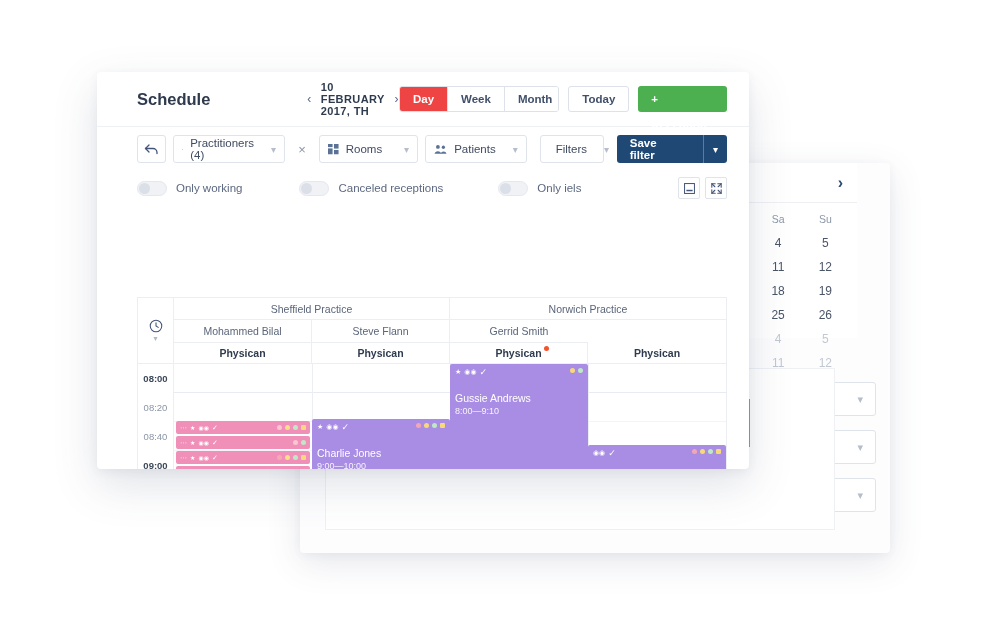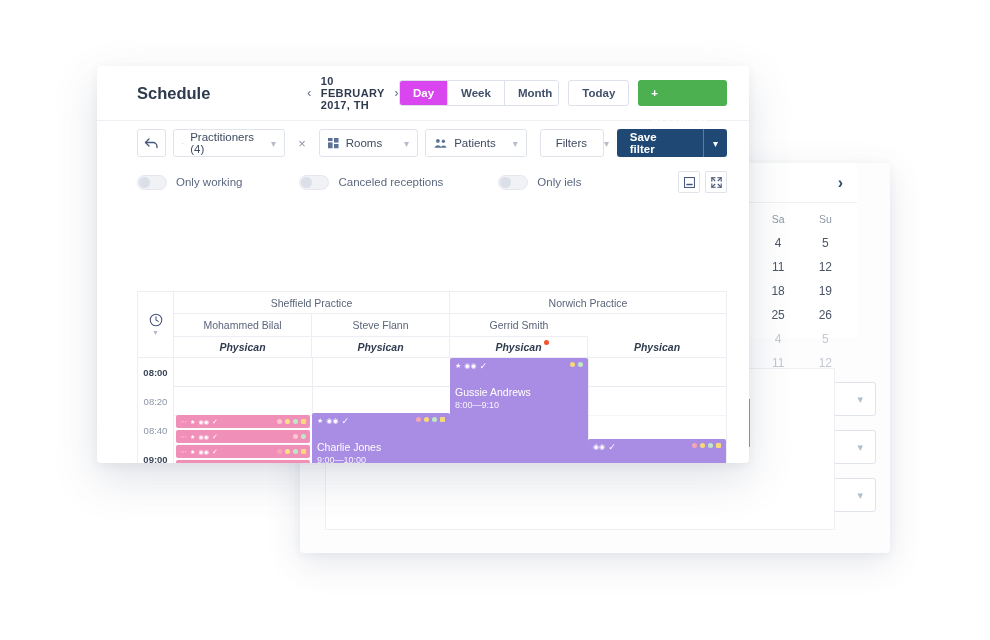--- a/index.html
+++ b/index.html
@@ -62,21 +62,21 @@
   .bp-select {
     height: 34px; border: 1px solid #dfe3ea; border-radius: 3px;
     background: #fff; display: flex; align-items: center;
     justify-content: space-between; padding: 0 12px; margin-bottom: 14px;
     font-size: 12.5px; color: #47536a;
   }
   .bp-select .cv { color: #b6bdcb; font-size: 11px; }
 
   
   .front-panel {
-    position: absolute; left: 97px; top: 66px;
+    position: absolute; left: 97px; top: 72px;
     width: 652px; height: 397px;
     background: #ffffff; border-radius: 4px;
     box-shadow: 0 16px 44px rgba(70,82,115,0.17), 0 3px 10px rgba(70,82,115,0.07);
     overflow: hidden;
   }
 
   .fp-header {
     height: 55px; display: flex; align-items: center;
     padding: 0 22px 0 40px;
     border-bottom: 1px solid #eef0f4;
@@ -90,21 +90,21 @@
   .fp-viewbtns { margin-left: auto; display: flex; align-items: center; }
   .seg {
     display: flex; border: 1px solid #dde1e9; border-radius: 3px; overflow: hidden;
   }
   .seg > div {
     padding: 0 13px; height: 24px; line-height: 24px; font-size: 11.5px;
     font-weight: bold; color: #41506a; background: #fff;
     border-right: 1px solid #dde1e9;
   }
   .seg > div:last-child { border-right: none; }
-  .seg > div.active { background: #d946ef; color: #fff; }
+  .seg > div.active { background: #ef4444; color: #fff; }
   .btn-today {
     margin-left: 9px; padding: 0 13px; height: 26px; line-height: 24px;
     font-size: 11.5px; font-weight: bold; color: #41506a;
     border: 1px solid #dde1e9; border-radius: 3px; background: #fff;
   }
   .btn-reception {
     margin-left: 9px; padding: 0 13px; height: 26px; line-height: 26px;
     font-size: 11.5px; font-weight: bold; color: #fff;
     background: #4caf50; border-radius: 3px;
   }
@@ -180,21 +180,21 @@
   }
   .prac-row.names { grid-template-columns: repeat(4, 1fr); height: 23px; }
   .prac-row.roles { grid-template-columns: repeat(4, 1fr); height: 21px; }
   .pcell {
     display: flex; align-items: center; justify-content: center;
     font-size: 10.5px; color: #5a6579;
     border-right: 1px solid #eceef3; border-bottom: 1px solid #eceef3;
     position: relative;
   }
   .pcell:last-child { border-right: none; text-align: center; }
-  .pcell.role { font-size: 10.5px; font-weight: bold; color: #2f3b4e; font-style: italic; }
+  .pcell.role { font-size: 10.5px; font-weight: bold; color: #2f3b4e; }
   .dot-red {
     width: 5px; height: 5px; border-radius: 50%; background: #f2542d;
     position: absolute; top: 3px; margin-left: 56px;
   }
   .grid-area { position: relative; height: 176px; }
   .gridlines { position: absolute; inset: 0; }
   .gl-row { height: 29px; border-bottom: 1px solid #f2f4f7; }
   .gl-row.hour { border-bottom: 1px solid #e8ebf1; }
   .colsep {
     position: absolute; top: 0; bottom: 0; width: 1px; background: #eceef3;

